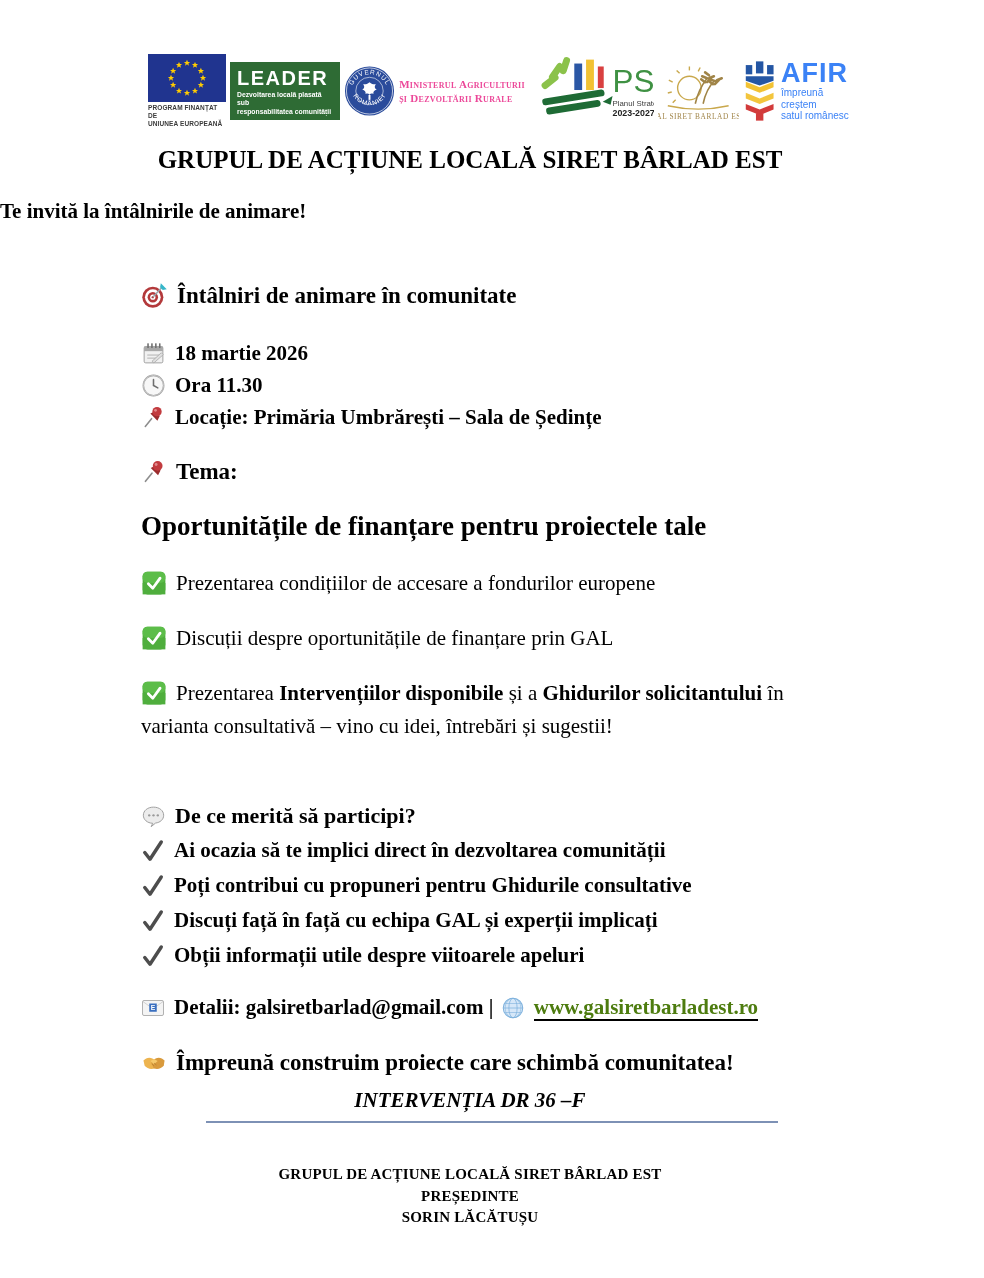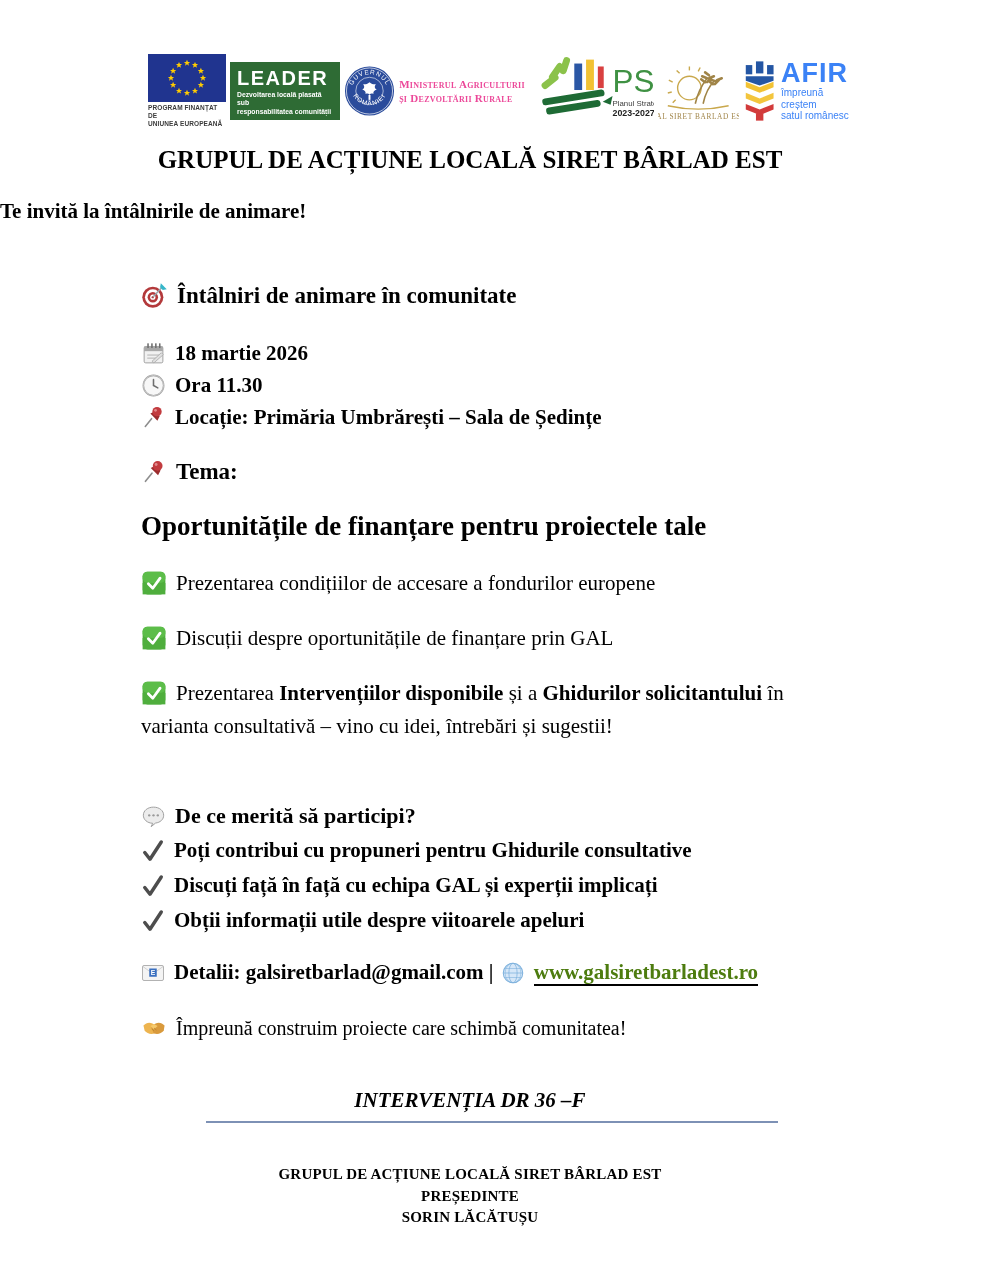--- a/index.html
+++ b/index.html
@@ -35,21 +35,21 @@
   .event-heading{font-size:23px;font-weight:bold;line-height:30px;margin:0 0 26px 0;}
   .info-line{font-size:21px;font-weight:bold;line-height:32px;margin:0;}
   .tema-line{font-size:23px;font-weight:bold;line-height:30px;margin:24px 0 0 0;}
   .theme-title{font-size:27px;font-weight:bold;line-height:30px;margin:24px 0 0 0;}
   .agenda-item{font-size:21px;font-weight:normal;line-height:33px;margin:24px 0 0 0;}
   .agenda-item b{font-weight:bold;}
   .benefits-heading{font-size:22px;font-weight:bold;line-height:34px;margin:56px 0 0 0;}
   .benefit{font-size:21px;font-weight:bold;line-height:35px;margin:0;}
   .contact{font-size:21px;font-weight:bold;line-height:34px;margin:17px 0 0 0;}
   .website{font-weight:bold;color:#4d7c0f;text-decoration:none;border-bottom:2.5px solid #000;}
-  .closing{font-size:20px;font-weight:normal;line-height:34px;margin:22px 0 0 0;}
+  .closing{font-size:23px;font-weight:bold;line-height:34px;margin:22px 0 0 0;}
 
   .intervention{position:absolute;top:1088px;left:0;width:100%;text-align:center;
                 font-size:21px;font-weight:bold;font-style:italic;}
   .divider{position:absolute;top:1121px;left:206px;width:572px;height:0;
            border-top:2px solid #7d91b5;}
   .footer{position:absolute;top:1164px;left:0;width:100%;text-align:center;
           font-size:15px;font-weight:bold;line-height:21.5px;letter-spacing:.2px;}
 </style>
 </head>
 <body>
@@ -259,20 +259,23 @@
 
     <p class="benefits-heading"><svg class="ic" width="25" height="25" viewBox="0 0 32 32">
           <path d="M16 4 C8.3 4 3 8.6 3 14.4 c0 5.6 5 10 12 10.3 L13 29 l5.6 -4.6 c6.2 -.8 10.4 -4.7 10.4 -10 C29 8.6 23.7 4 16 4 z" fill="#ececec" stroke="#9a9a9a" stroke-width="1.2"></path>
           <g fill="#9a9a9a">
             <circle cx="10.5" cy="14.5" r="1.5"></circle>
             <circle cx="16" cy="14.5" r="1.5"></circle>
             <circle cx="21.5" cy="14.5" r="1.5"></circle>
           </g>
         </svg><span>De ce merită să participi?</span></p>
 
+    <p class="benefit"><svg class="ic" width="24" height="24" viewBox="0 0 32 32">
+          <path d="M5 18 l7 9 L27 4" stroke="#4d4d4d" stroke-width="4.6" fill="none" stroke-linecap="round" stroke-linejoin="round"></path>
+        </svg><span>Ai ocazia să te implici direct în dezvoltarea comunității</span></p>
 
     <p class="benefit"><svg class="ic" width="24" height="24" viewBox="0 0 32 32">
           <path d="M5 18 l7 9 L27 4" stroke="#4d4d4d" stroke-width="4.6" fill="none" stroke-linecap="round" stroke-linejoin="round"></path>
         </svg><span>Poți contribui cu propuneri pentru Ghidurile consultative</span></p>
 
     <p class="benefit"><svg class="ic" width="24" height="24" viewBox="0 0 32 32">
           <path d="M5 18 l7 9 L27 4" stroke="#4d4d4d" stroke-width="4.6" fill="none" stroke-linecap="round" stroke-linejoin="round"></path>
         </svg><span>Discuți față în față cu echipa GAL și experții implicați</span></p>
 
     <p class="benefit"><svg class="ic" width="24" height="24" viewBox="0 0 32 32">

